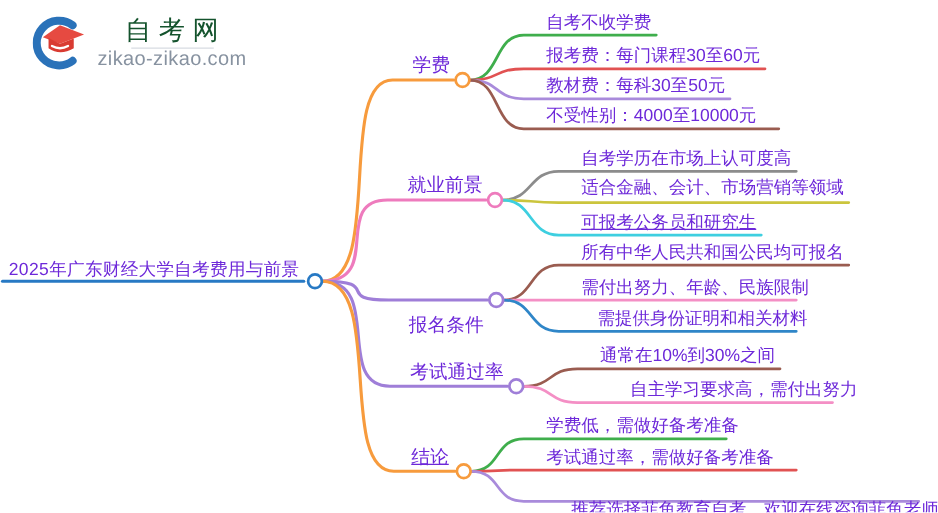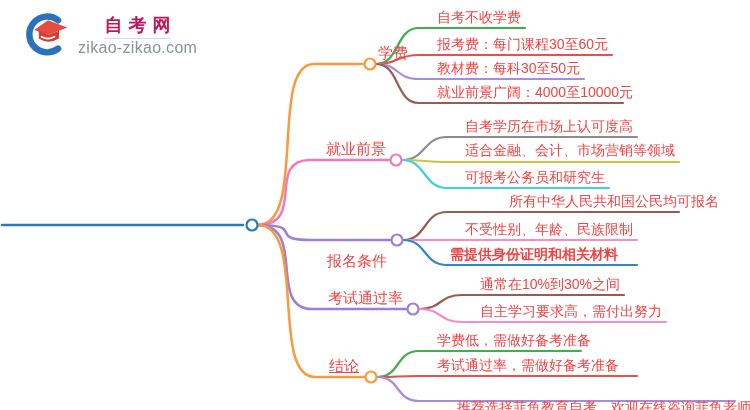--- a/index.html
+++ b/index.html
@@ -2,31 +2,31 @@
 <html><head>
 <meta charset="utf-8">
 <style>
   html,body{margin:0;padding:0;background:#ffffff;}
   #canvas{
     position:relative;width:750px;height:410px;overflow:hidden;background:#ffffff;
     font-family:"Liberation Sans","DejaVu Sans",sans-serif;
   }
   #map-svg{position:absolute;left:0;top:0;z-index:0;}
   .node-label{
-    position:absolute;z-index:2;color:#ef4444;white-space:nowrap;
+    position:absolute;z-index:2;color:#6d28d9;white-space:nowrap;
     cursor:default;
   }
   .root-label{font-size:14px;line-height:18px;letter-spacing:.3px;}
   .branch-label{font-size:15px;line-height:19px;}
   .child-label{font-size:14px;line-height:18px;}
   
   .logo{position:absolute;left:26px;top:12px;display:flex;align-items:center;z-index:3;cursor:pointer;}
   .logo-icon{width:44px;height:44px;}
   .logo-text{margin-left:8px;display:flex;flex-direction:column;align-items:center;}
-  .logo-title{font-size:18px;font-weight:bold;color:#be185d;letter-spacing:6px;line-height:20px;padding:2px 0 3px 6px;}
+  .logo-title{font-size:21px;font-weight:normal;color:#14532d;letter-spacing:6px;line-height:20px;padding:2px 0 3px 6px;}
   .logo-divider{width:66px;height:1px;background:#d8dce2;}
   .logo-domain{font-size:16px;color:#8792a0;line-height:14px;padding-top:2px;letter-spacing:.3px;}
 </style>
 </head>
 <body>
 
 <div id="canvas">
 
   <svg id="map-svg" width="750" height="410" viewBox="0 0 750 410">
       <path d="M 2 225 L 243 225" stroke="#2779c4" stroke-width="2.5" fill="none" stroke-linecap="round"></path>
@@ -65,36 +65,37 @@
       <path d="M14 20 L14 29 Q24 36 36 29 L36 20.5 L24 25 Z" fill="#d93b32"></path>
       <path d="M17 27 Q24 31 31 27" fill="none" stroke="#ffffff" stroke-width="2" stroke-linecap="round"></path>
     </svg>
     <div class="logo-text">
       <div class="logo-title">自考网</div>
       <div class="logo-divider"></div>
       <div class="logo-domain">zikao-zikao.com</div>
     </div>
   </div>
 
+  <div id="root-label" class="node-label root-label" style="left:7px;top:206px;">2025年广东财经大学自考费用与前景</div>
 
   <div id="mindmap">
-      <div class="node-label branch-label" style="left: 330px; top: 43px; margin-left: 48px;">学费</div>
+      <div class="node-label branch-label" style="left: 330px; top: 43px;">学费</div>
       <div class="node-label child-label" style="left: 437px; top: 8px;">自考不收学费</div>
       <div class="node-label child-label" style="left: 437px; top: 35px;">报考费：每门课程30至60元</div>
       <div class="node-label child-label" style="left: 437px; top: 59px;">教材费：每科30至50元</div>
-      <div class="node-label child-label" style="left: 437px; top: 83px;">就业前景广阔：4000至10000元</div>
+      <div class="node-label child-label" style="left: 437px; top: 83px;">不受性别：4000至10000元</div>
       <div class="node-label branch-label" style="left: 326px; top: 139px;">就业前景</div>
       <div class="node-label child-label" style="left: 465px; top: 117px;">自考学历在市场上认可度高</div>
       <div class="node-label child-label" style="left: 465px; top: 142px; font-family: Liberation Serif, serif;">适合金融、会计、市场营销等领域</div>
-      <div class="node-label child-label" style="left: 465px; top: 168px;">可报考公务员和研究生</div>
+      <div class="node-label child-label" style="left: 465px; top: 168px; text-decoration: underline;">可报考公务员和研究生</div>
       <div class="node-label branch-label" style="left: 327px; top: 219px; margin-top: 32px;">报名条件</div>
-      <div class="node-label child-label" style="left: 465px; top: 192px; margin-left: 44px;">所有中华人民共和国公民均可报名</div>
-      <div class="node-label child-label" style="left: 465px; top: 220px;">不受性别、年龄、民族限制</div>
-      <div class="node-label child-label" style="left: 450px; top: 245px; font-weight: bold;">需提供身份证明和相关材料</div>
+      <div class="node-label child-label" style="left: 465px; top: 192px;">所有中华人民共和国公民均可报名</div>
+      <div class="node-label child-label" style="left: 465px; top: 220px;">需付出努力、年龄、民族限制</div>
+      <div class="node-label child-label" style="left: 478px; top: 245px;">需提供身份证明和相关材料</div>
       <div class="node-label branch-label" style="left: 328px; top: 288px;">考试通过率</div>
       <div class="node-label child-label" style="left: 480px; top: 275px;">通常在10%到30%之间</div>
-      <div class="node-label child-label" style="left: 480px; top: 302px; text-align: center;">自主学习要求高，需付出努力</div>
+      <div class="node-label child-label" style="left: 504px; top: 302px; text-align: center;">自主学习要求高，需付出努力</div>
       <div class="node-label branch-label" style="left: 329px; top: 356px; text-decoration: underline;">结论</div>
       <div class="node-label child-label" style="left: 437px; top: 331px;">学费低，需做好备考准备</div>
       <div class="node-label child-label" style="left: 437px; top: 356px;">考试通过率，需做好备考准备</div>
       <div class="node-label child-label" style="left: 437px; top: 398px; margin-left: 20px;">推荐选择菲鱼教育自考，欢迎在线咨询菲鱼老师</div>
     </div>
 </div>
 
 </body></html>

